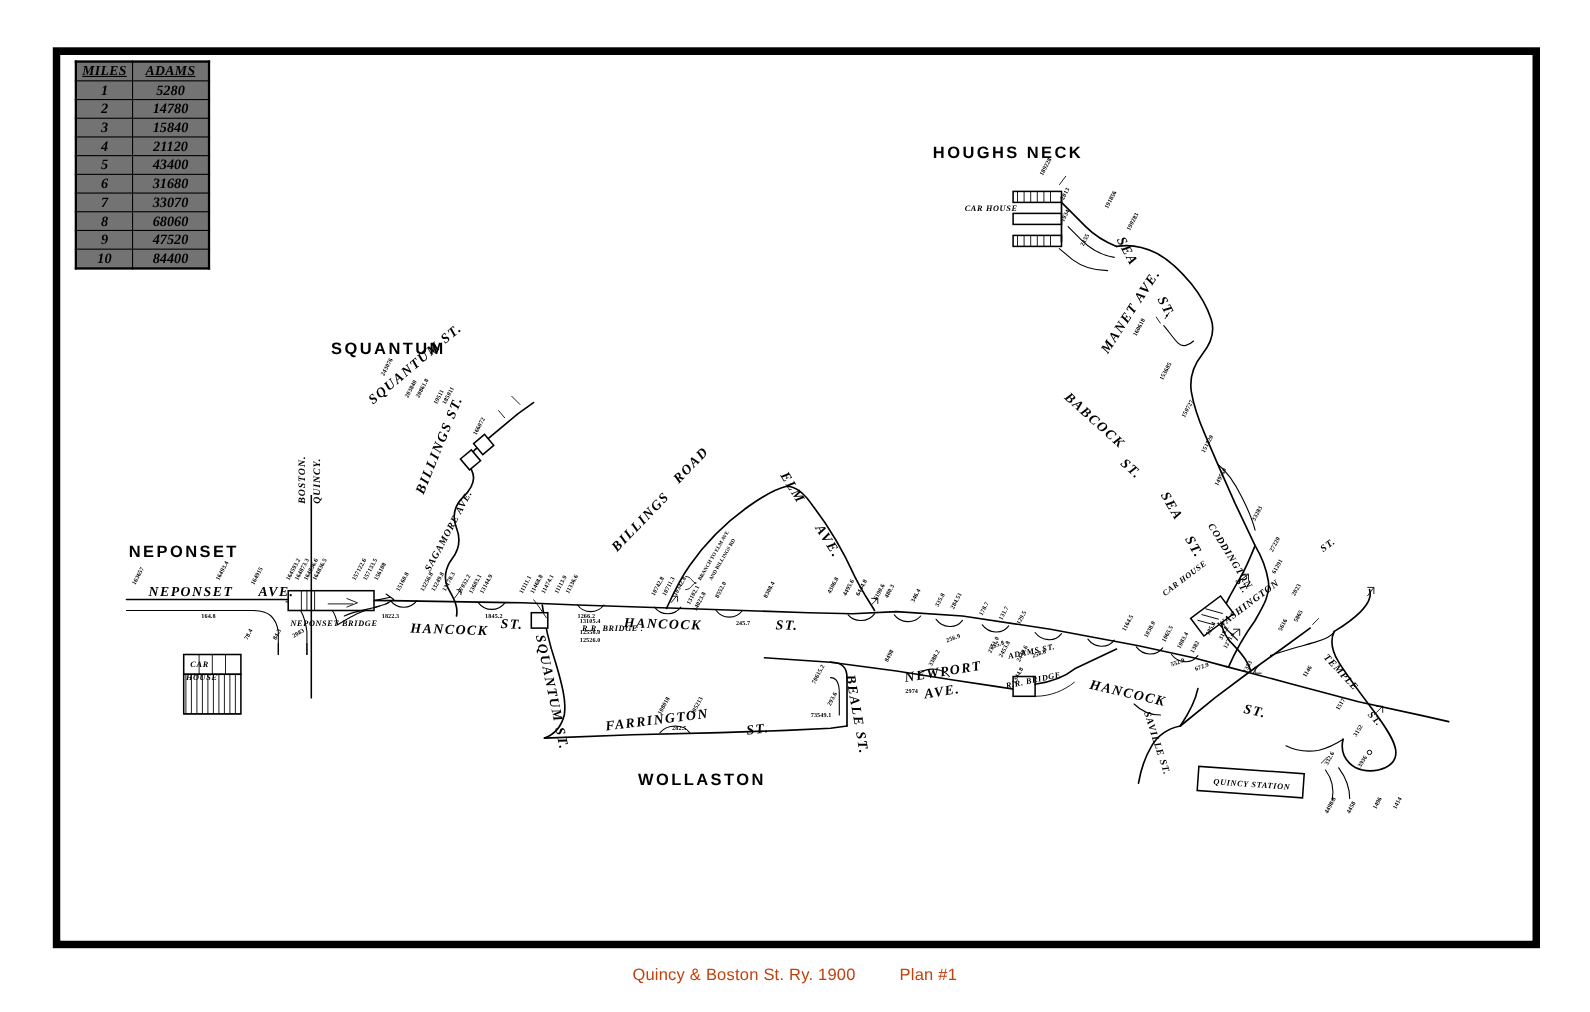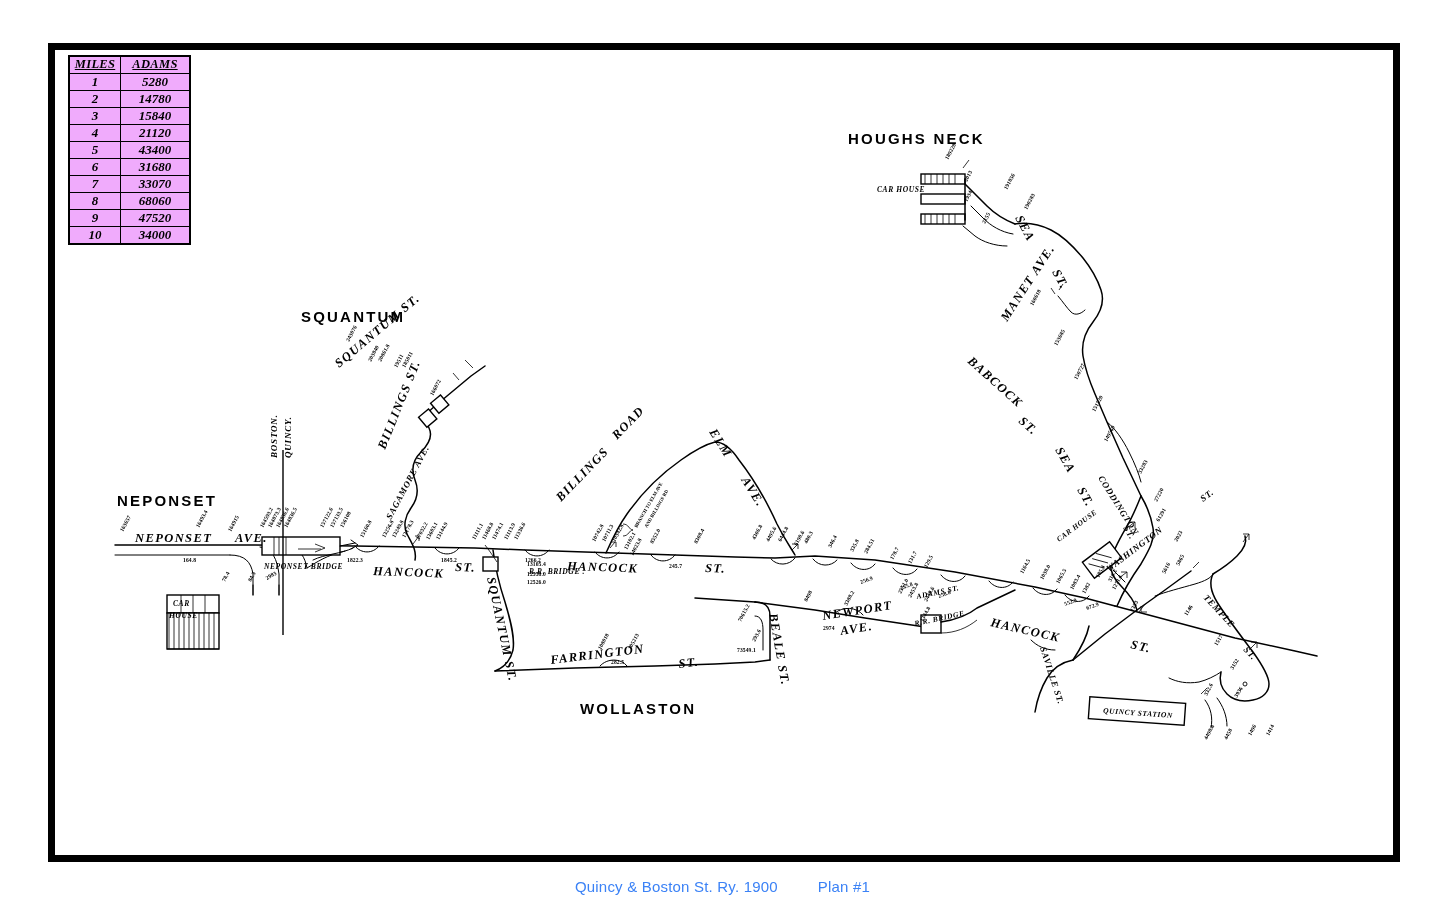--- a/index.html
+++ b/index.html
@@ -13,21 +13,21 @@
   #plan-frame{
     position:absolute;left:48px;top:43px;width:1352px;height:819px;
     border:7px solid #000;background:#fff;box-sizing:border-box;
   }
   #plan-inner{
     position:absolute;inset:0;background:#fff;
   }
   
   #scale-table{
     position:absolute;left:13px;top:5px;
-    border-collapse:collapse;background:#f0abfc;
+    border-collapse:collapse;background:#737373;
     border:2px solid #000;
   }
   #scale-table td,#scale-table th{
     border:1px solid #000;
     font-family:"Liberation Serif", serif;
     font-style:italic;font-weight:bold;
     font-size:13px;line-height:1;
     padding:1px 3px 2px 3px;
     text-align:center;color:#000;
     white-space:nowrap;
@@ -66,21 +66,21 @@
     font-family:"Liberation Serif", serif;
     font-weight:bold;font-size:5.6px;letter-spacing:.1px;fill:#000;
   }
   .stn-sm{
     font-family:"Liberation Serif", serif;
     font-weight:bold;font-size:4.8px;fill:#000;
   }
   
   #caption{
     position:absolute;left:0;top:878px;width:1445px;
-    text-align:center;color:#3b82f6;
+    text-align:center;color:#c2410c;
     font-family:"Liberation Sans", sans-serif;
     font-size:15px;letter-spacing:.2px;
   }
   #caption .cap-plan{margin-left:40px;}
 </style>
 </head>
 <body>
 
 <div id="plan-frame">
   <div id="plan-inner">
@@ -124,21 +124,21 @@
           <tr>
             <td class="miles-cell">8</td>
             <td class="feet-cell">68060</td>
           </tr>
           <tr>
             <td class="miles-cell">9</td>
             <td class="feet-cell">47520</td>
           </tr>
           <tr>
             <td class="miles-cell">10</td>
-            <td class="feet-cell">34000</td>
+            <td class="feet-cell">84400</td>
           </tr>
         </tbody>
     </table>
 
     <svg id="track-svg" viewBox="0 0 1352 819">
 
       <g>
         <path class="trk" d="M60,495 L200,495 L300,496 L420,498 L470,500 L560,503 L620,505 L680,507 L720,508
                               L760,506 L820,510 L900,522 L980,537 L1030,548 L1060,556"></path>
 

